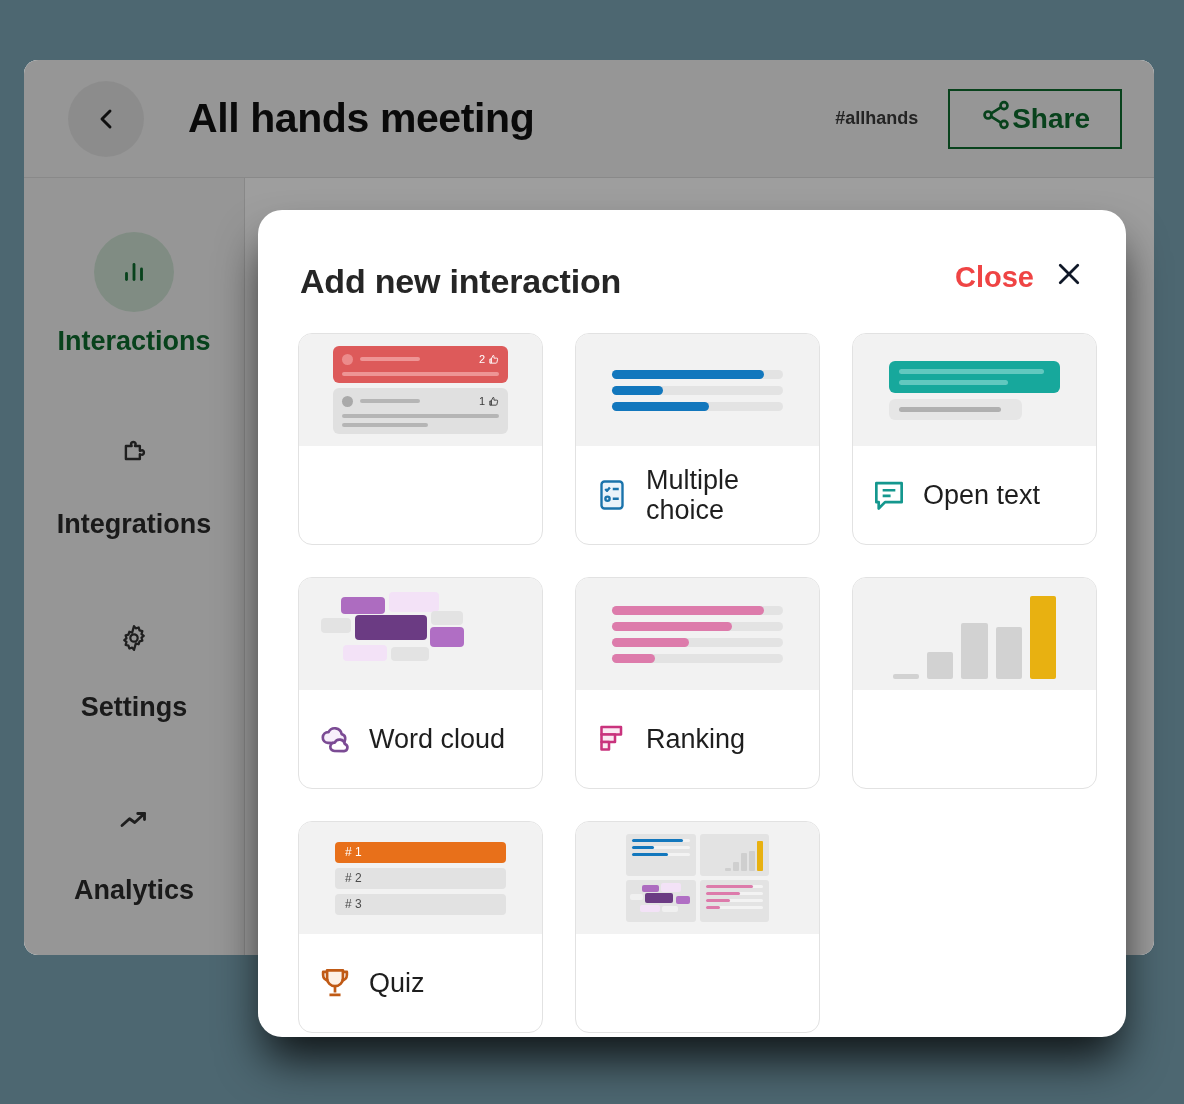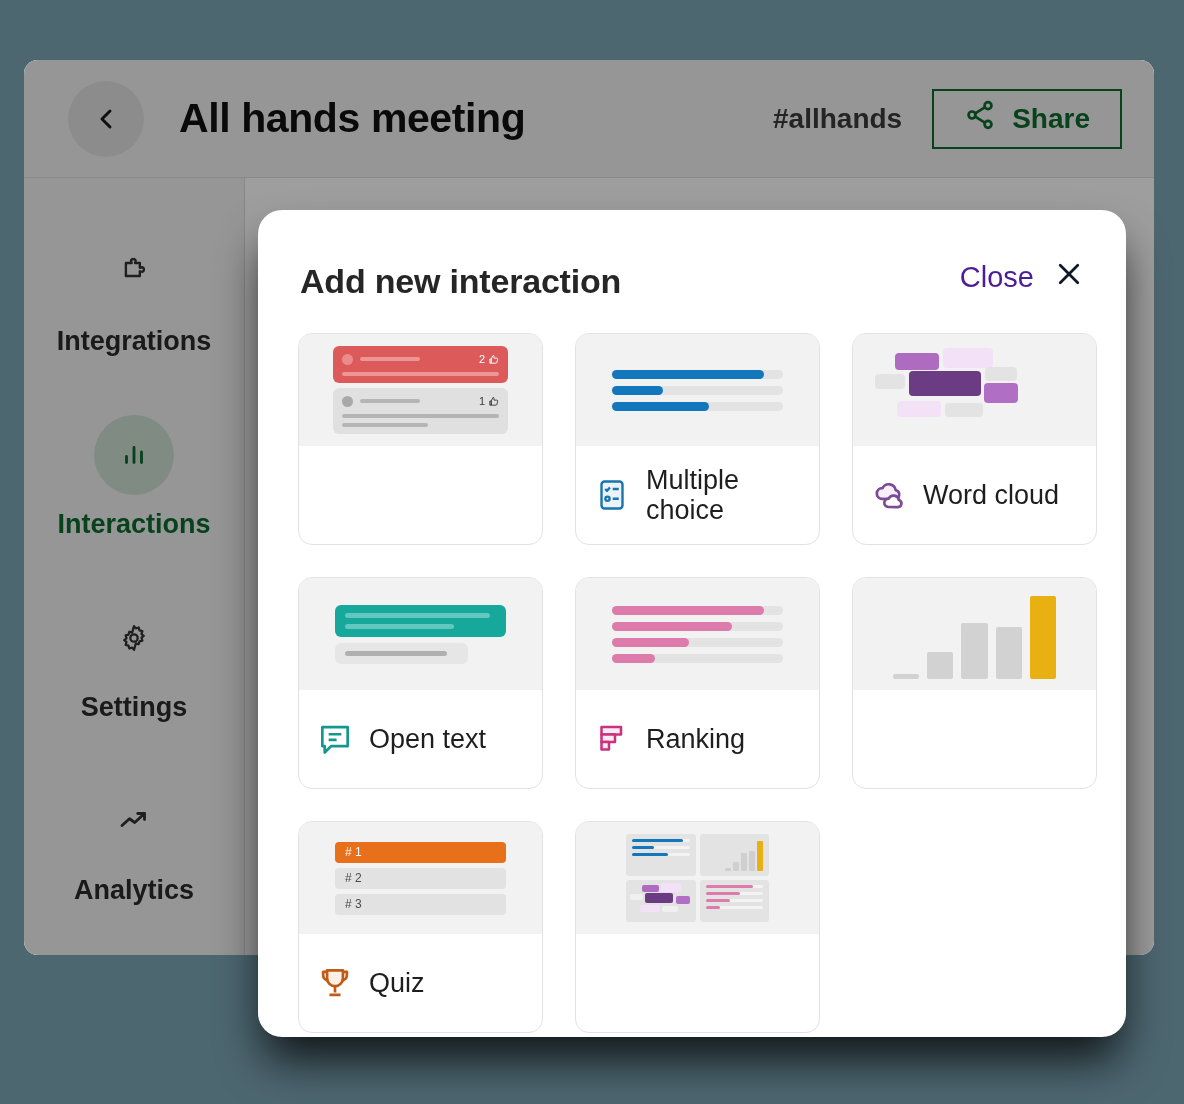--- a/index.html
+++ b/index.html
@@ -37,31 +37,31 @@
     border-bottom: 1px solid #dddddd;
   }
   .back-btn {
     width: 76px; height: 76px; border-radius: 50%;
     background: #e3e3e3;
     display: flex; align-items: center; justify-content: center;
     flex: none;
   }
   .back-btn svg { display:block; }
   .app-title {
-    margin-left: 35px;
+    margin-left: 44px;
     font-size: 41px; font-weight: 700; color: #111111;
     letter-spacing: -0.4px; white-space: nowrap;
   }
   .header-spacer { flex: 1 1 auto; }
   .hashtag {
-    font-size: 28px; font-weight: 700; color: #3a3a3a;
+    font-size: 18px; font-weight: 700; color: #3a3a3a;
     margin-right: 30px; white-space: nowrap;
   }
   .share-btn {
-    display: flex; align-items: center; gap: 16px;
+    display: flex; align-items: center; gap: 0;
     height: 60px; padding: 0 30px;
     border: 2.5px solid #0e6b2e; border-radius: 0;
     background: transparent;
     color: #0e6b2e; font-size: 28px; font-weight: 700;
     white-space: nowrap;
   }
 
   .app-body { position: absolute; left:0; top:118px; right:0; bottom:0; display:flex; }
   .sidebar {
     width: 221px; flex: none;
@@ -95,21 +95,21 @@
     padding: 44px 40px 40px 40px;
     display: flex; flex-direction: column;
   }
   .modal-header {
     display: flex; align-items: center;
     padding: 0 2px 0 2px; margin-bottom: 32px;
   }
   .modal-title { font-size: 34px; font-weight: 700; color: #262626; letter-spacing: -0.2px; margin-top: 8px; }
   .modal-close {
     margin-left: auto; display: flex; align-items: center; gap: 20px;
-    font-size: 29px; font-weight: 400; color: #4c1d95;
+    font-size: 29px; font-weight: 700; color: #ef4444;
   }
 
   .card-grid {
     display: grid;
     grid-template-columns: repeat(3, 245px);
     grid-auto-rows: 212px;
     gap: 32px 32px;
   }
 
   .card {
@@ -202,38 +202,38 @@
             <line x1="8.4" y1="13.2" x2="15.6" y2="17.8"></line>
           </svg>
       </span>
       <span>Share</span>
     </div>
   </div>
 
   <div class="app-body">
     <div class="sidebar">
 
-      <div class="nav-item">
-        <div class="nav-icon-wrap">
-          <svg width="36" height="36" viewBox="0 0 24 24" fill="none" stroke="#333333" stroke-width="1.6" stroke-linejoin="round">
-              <path d="M10 4.5a1.6 1.6 0 0 1 3.1 0c0 .7-.4 1-.4 1.5h3.2v3.2c.5 0 .8-.4 1.5-.4a1.6 1.6 0 0 1 0 3.1c-.7 0-1-.4-1.5-.4v3.2H6.6V6h3.8c0-.5-.4-.8-.4-1.5z"></path>
-            </svg>
-        </div>
-        <div class="nav-label">Integrations</div>
-      </div>
-
       <div class="nav-item active">
         <div class="nav-icon-wrap">
           <svg width="36" height="36" viewBox="0 0 24 24" fill="none" stroke="#0e6b2e" stroke-width="1.9" stroke-linecap="round">
               <line x1="7" y1="13" x2="7" y2="17"></line>
               <line x1="12" y1="7" x2="12" y2="17"></line>
               <line x1="17" y1="10" x2="17" y2="17"></line>
             </svg>
         </div>
         <div class="nav-label">Interactions</div>
+      </div>
+
+      <div class="nav-item">
+        <div class="nav-icon-wrap">
+          <svg width="36" height="36" viewBox="0 0 24 24" fill="none" stroke="#333333" stroke-width="1.6" stroke-linejoin="round">
+              <path d="M10 4.5a1.6 1.6 0 0 1 3.1 0c0 .7-.4 1-.4 1.5h3.2v3.2c.5 0 .8-.4 1.5-.4a1.6 1.6 0 0 1 0 3.1c-.7 0-1-.4-1.5-.4v3.2H6.6V6h3.8c0-.5-.4-.8-.4-1.5z"></path>
+            </svg>
+        </div>
+        <div class="nav-label">Integrations</div>
       </div>
 
       <div class="nav-item">
         <div class="nav-icon-wrap">
           <svg width="34" height="34" viewBox="0 0 24 24" fill="none" stroke="#333333" stroke-width="1.6" stroke-linejoin="round">
               <circle cx="12" cy="12" r="2.6"></circle>
               <path d="M12 3.6l1.3 1.6 2-.6.6 2 2 .6-.6 2 1.6 1.3-1.6 1.3.6 2-2 .6-.6 2-2-.6L12 20.4l-1.3-1.6-2 .6-.6-2-2-.6.6-2L5.1 13.5l1.6-1.3-.6-2 2-.6.6-2 2 .6z"></path>
             </svg>
         </div>
         <div class="nav-label">Settings</div>
@@ -330,20 +330,44 @@
               <circle cx="9" cy="14.5" r="1.4"></circle>
               <line x1="12.5" y1="14.5" x2="16.5" y2="14.5"></line>
             </svg>
         </span>
         <span class="card-label">Multiple choice</span>
       </div>
     </div>
 
     <div class="card">
       <div class="card-thumb">
+        <div class="ot-wrap">
+          <div class="ot-card" style="background:#17a89c">
+            <span class="ot-line" style="width:96%;background:#62c8bf"></span>
+            <span class="ot-line" style="width:72%;background:#62c8bf"></span>
+          </div>
+          <div class="ot-card" style="background:#e6e6e6;width:78%">
+            <span class="ot-line" style="width:90%;background:#b0b0b0"></span>
+          </div>
+        </div>
+      </div>
+      <div class="card-foot">
+        <span class="card-ico">
+          <svg width="38" height="38" viewBox="0 0 24 24" fill="none" stroke="#14978e" stroke-width="1.7" stroke-linejoin="round">
+              <path d="M4 4.5h16v12H9.5L5.5 20.5v-4H4z" fill="#ffffff"></path>
+              <line x1="8" y1="9" x2="16" y2="9"></line>
+              <line x1="8" y1="12.5" x2="13" y2="12.5"></line>
+            </svg>
+        </span>
+        <span class="card-label">Open text</span>
+      </div>
+    </div>
+
+    <div class="card">
+      <div class="card-thumb">
         <div class="wc-grid">
           <span class="wc-chip" style="left:26px;top:6px;width:44px;height:17px;background:#ad6cc0"></span>
           <span class="wc-chip" style="left:74px;top:1px;width:50px;height:20px;background:#f3e2f7"></span>
           <span class="wc-chip" style="left:6px;top:27px;width:30px;height:15px;background:#e3e3e3"></span>
           <span class="wc-chip" style="left:40px;top:24px;width:72px;height:25px;background:#6b3b83"></span>
           <span class="wc-chip" style="left:116px;top:20px;width:32px;height:14px;background:#e3e3e3"></span>
           <span class="wc-chip" style="left:115px;top:36px;width:34px;height:20px;background:#b06ec4"></span>
           <span class="wc-chip" style="left:28px;top:54px;width:44px;height:16px;background:#f3e2f7"></span>
           <span class="wc-chip" style="left:76px;top:56px;width:38px;height:14px;background:#e3e3e3"></span>
         </div>
@@ -354,44 +378,20 @@
               <path d="M7.5 14.5a3.4 3.4 0 0 1 .4-6.8 4.4 4.4 0 0 1 8.3 1.2 3 3 0 0 1-.6 5.9z" fill="#f7effa"></path>
               <path d="M11.5 19.5a2.6 2.6 0 0 1 .3-5.2 3.4 3.4 0 0 1 6.4.9 2.3 2.3 0 0 1-.5 4.5z" fill="#ffffff"></path>
             </svg>
         </span>
         <span class="card-label">Word cloud</span>
       </div>
     </div>
 
     <div class="card">
       <div class="card-thumb">
-        <div class="ot-wrap">
-          <div class="ot-card" style="background:#17a89c">
-            <span class="ot-line" style="width:96%;background:#62c8bf"></span>
-            <span class="ot-line" style="width:72%;background:#62c8bf"></span>
-          </div>
-          <div class="ot-card" style="background:#e6e6e6;width:78%">
-            <span class="ot-line" style="width:90%;background:#b0b0b0"></span>
-          </div>
-        </div>
-      </div>
-      <div class="card-foot">
-        <span class="card-ico">
-          <svg width="38" height="38" viewBox="0 0 24 24" fill="none" stroke="#14978e" stroke-width="1.7" stroke-linejoin="round">
-              <path d="M4 4.5h16v12H9.5L5.5 20.5v-4H4z" fill="#ffffff"></path>
-              <line x1="8" y1="9" x2="16" y2="9"></line>
-              <line x1="8" y1="12.5" x2="13" y2="12.5"></line>
-            </svg>
-        </span>
-        <span class="card-label">Open text</span>
-      </div>
-    </div>
-
-    <div class="card">
-      <div class="card-thumb">
         <div class="bars">
           <div class="bar-track">
               <span class="bar-fill" style="width:89%;background:#dd7bab"></span>
             </div>
           <div class="bar-track">
               <span class="bar-fill" style="width:70%;background:#dd7bab"></span>
             </div>
           <div class="bar-track">
               <span class="bar-fill" style="width:45%;background:#dd7bab"></span>
             </div>

